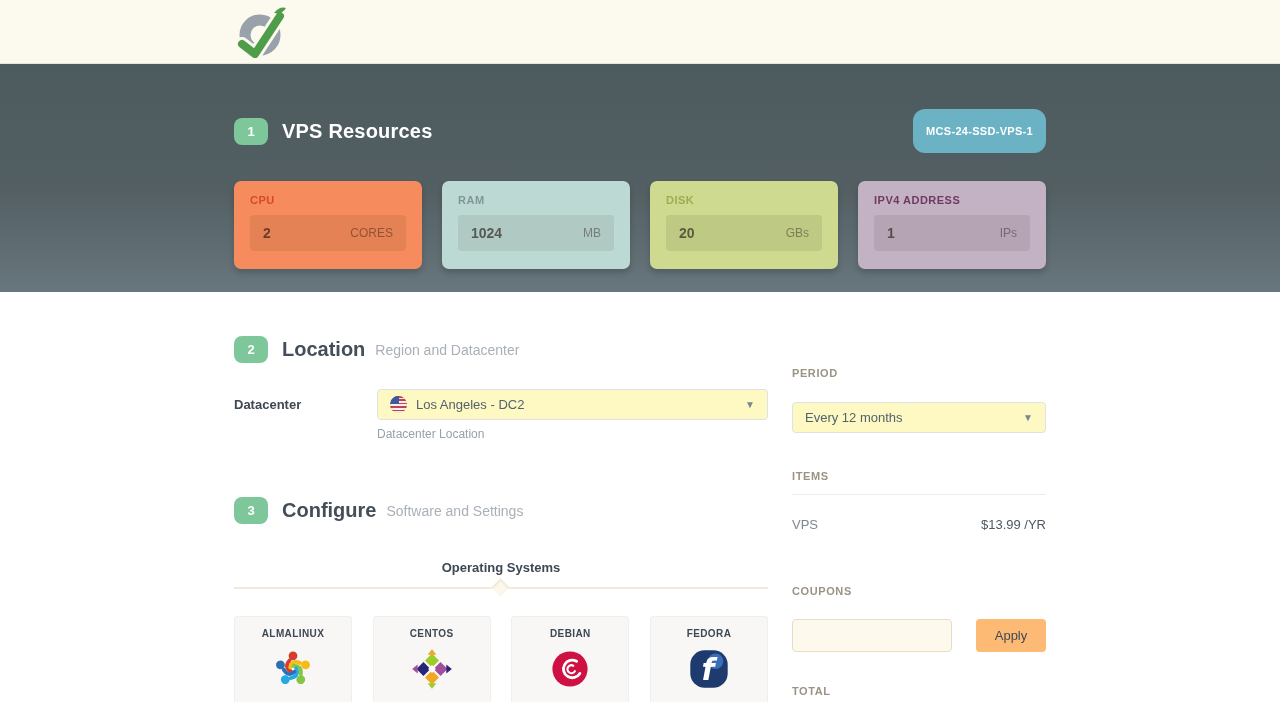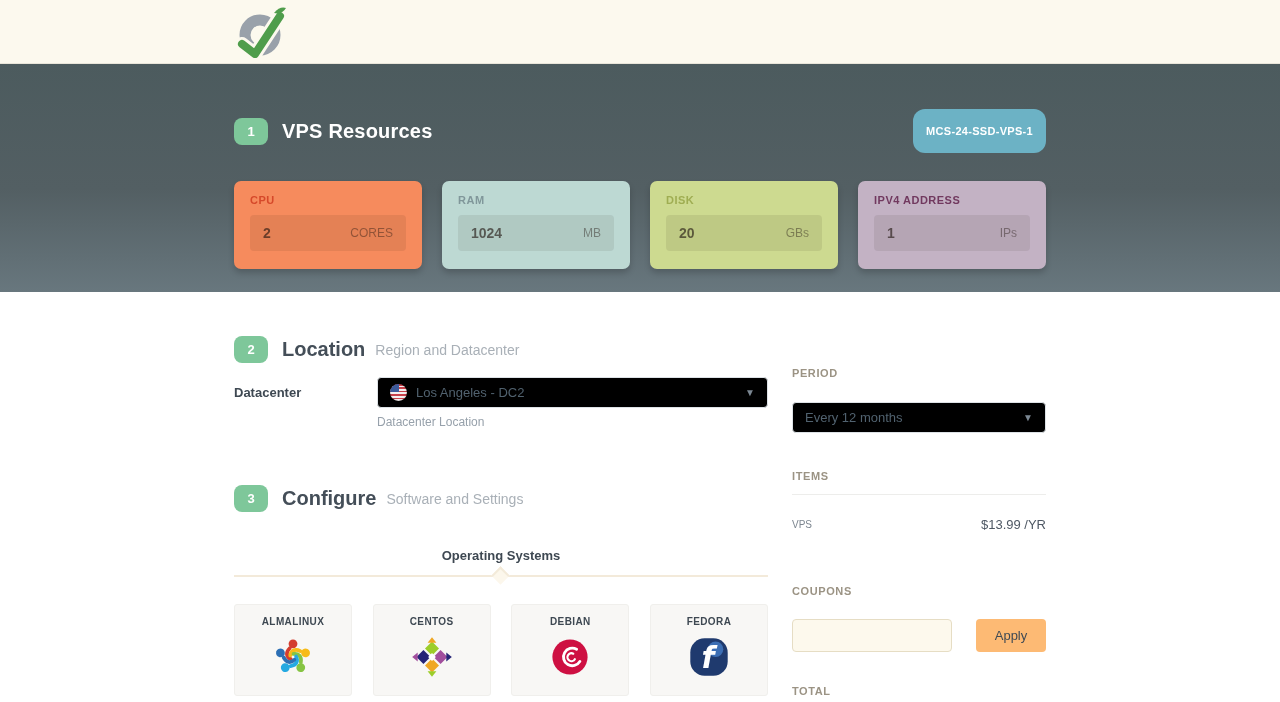--- a/index.html
+++ b/index.html
@@ -32,24 +32,24 @@
 
   
   .main .container { display:flex; gap:24px; }
   .col-left { width:534px; padding-top:44px; }
   .col-right { width:254px; padding-top:75px; }
 
   .sec-head { display:flex; align-items:center; gap:14px; }
   .sec-title { font-size:20px; font-weight:bold; color:#444E58; }
   .sec-sub { font-size:14px; color:#A9B0B7; margin-left:-4px; }
 
-  .form-row { display:flex; margin-top:14px; }
+  .form-row { display:flex; margin-top:26px; }
   .form-label { width:143px; font-size:13px; font-weight:bold; color:#3E4852; padding-top:8px; }
   .form-field { flex:1; }
-  .select { height:31px; border:1px solid #DDE2E6; border-radius:4px; background:#000000;
+  .select { height:31px; border:1px solid #DDE2E6; border-radius:4px; background:#fef9c3;
     display:flex; align-items:center; padding:0 12px; font-size:13px; color:#51626F;
     cursor:pointer; position:relative; }
   .select .caret { margin-left:auto; color:#7B8792; font-size:10px; }
   .helper { font-size:12px; color:#97A1AB; margin-top:7px; }
 
   .flag { width:17px; height:17px; border-radius:50%; overflow:hidden; position:relative;
     margin-right:9px; flex:none; box-shadow:0 0 0 1px rgba(0,0,0,.08) inset;
     background:repeating-linear-gradient(180deg,#C8414B 0 1.7px,#F5F0F0 1.7px 3.4px); }
   .flag .canton { position:absolute; left:0; top:0; width:8.5px; height:7.5px; background:#3C5A9A; }
 
@@ -66,21 +66,21 @@
     border-radius:3px; text-align:center; padding-top:11px; cursor:pointer; }
   .os-name { font-size:10px; font-weight:bold; letter-spacing:.4px; color:#3E4852; }
   .os-icon { margin-top:8px; }
 
   
   .sum-label { font-size:11px; font-weight:bold; letter-spacing:.6px; color:#9B9384; }
   .period-select { margin-top:23px; }
   .items-label { margin-top:37px; }
   .sum-rule { border:none; border-top:1px solid #EDEDEB; margin-top:12px; }
   .item-row { display:flex; justify-content:space-between; align-items:center; margin-top:22px; }
-  .item-name { font-size:10px; color:#7D8690; }
+  .item-name { font-size:13px; color:#7D8690; }
   .item-price { font-size:13px; color:#4E5864; }
   .coupons-label { margin-top:53px; }
   .coupon-row { display:flex; justify-content:space-between; margin-top:22px; }
   .coupon-input { width:160px; height:33px; background:#FDF9ED; border:1px solid #E6DDC4;
     border-radius:4px; padding:0 10px; font-size:13px; color:#4E5864; outline:none; }
   .apply-btn { width:70px; height:33px; background:#fdba74; border:none; border-radius:4px;
     font-size:13px; color:#3F4A54; font-family:inherit; cursor:pointer; }
   .total-label { margin-top:33px; }
 </style>
 </head>

